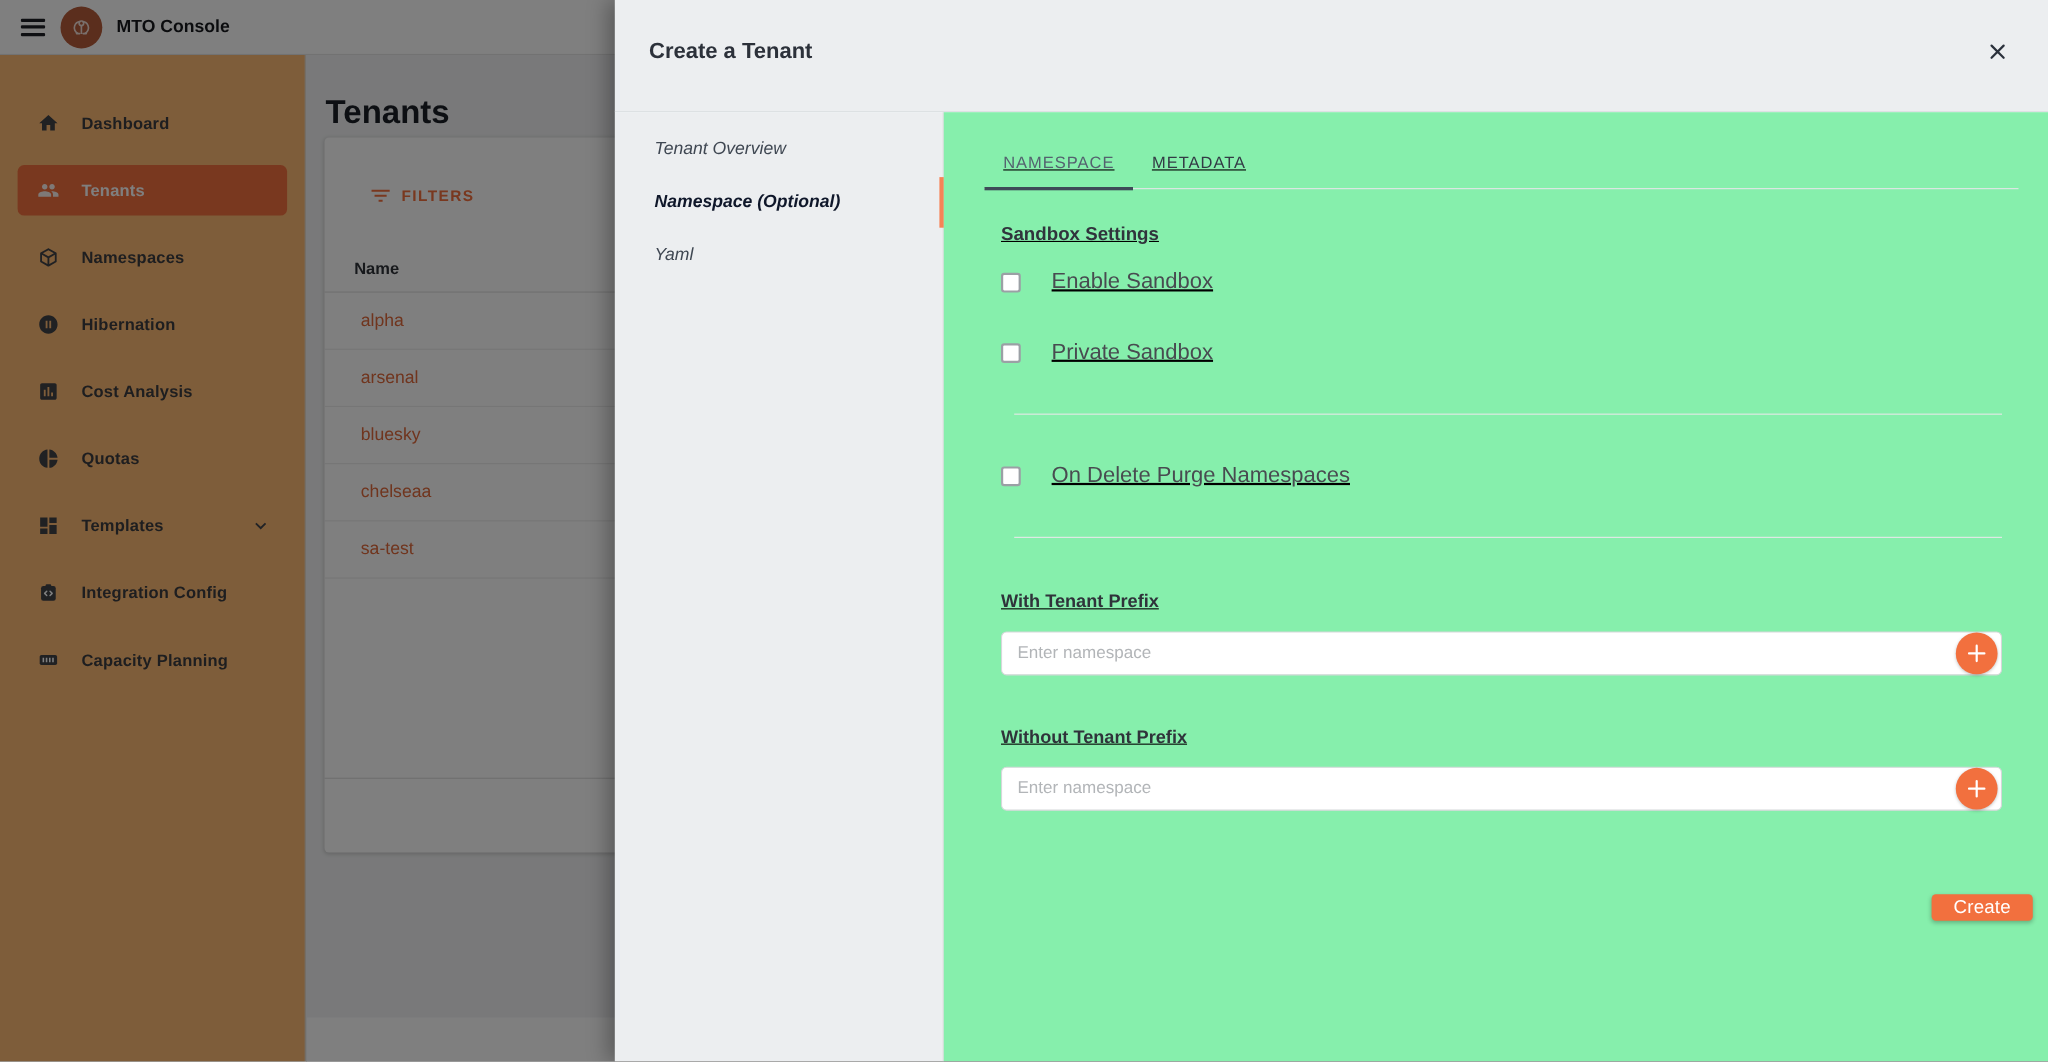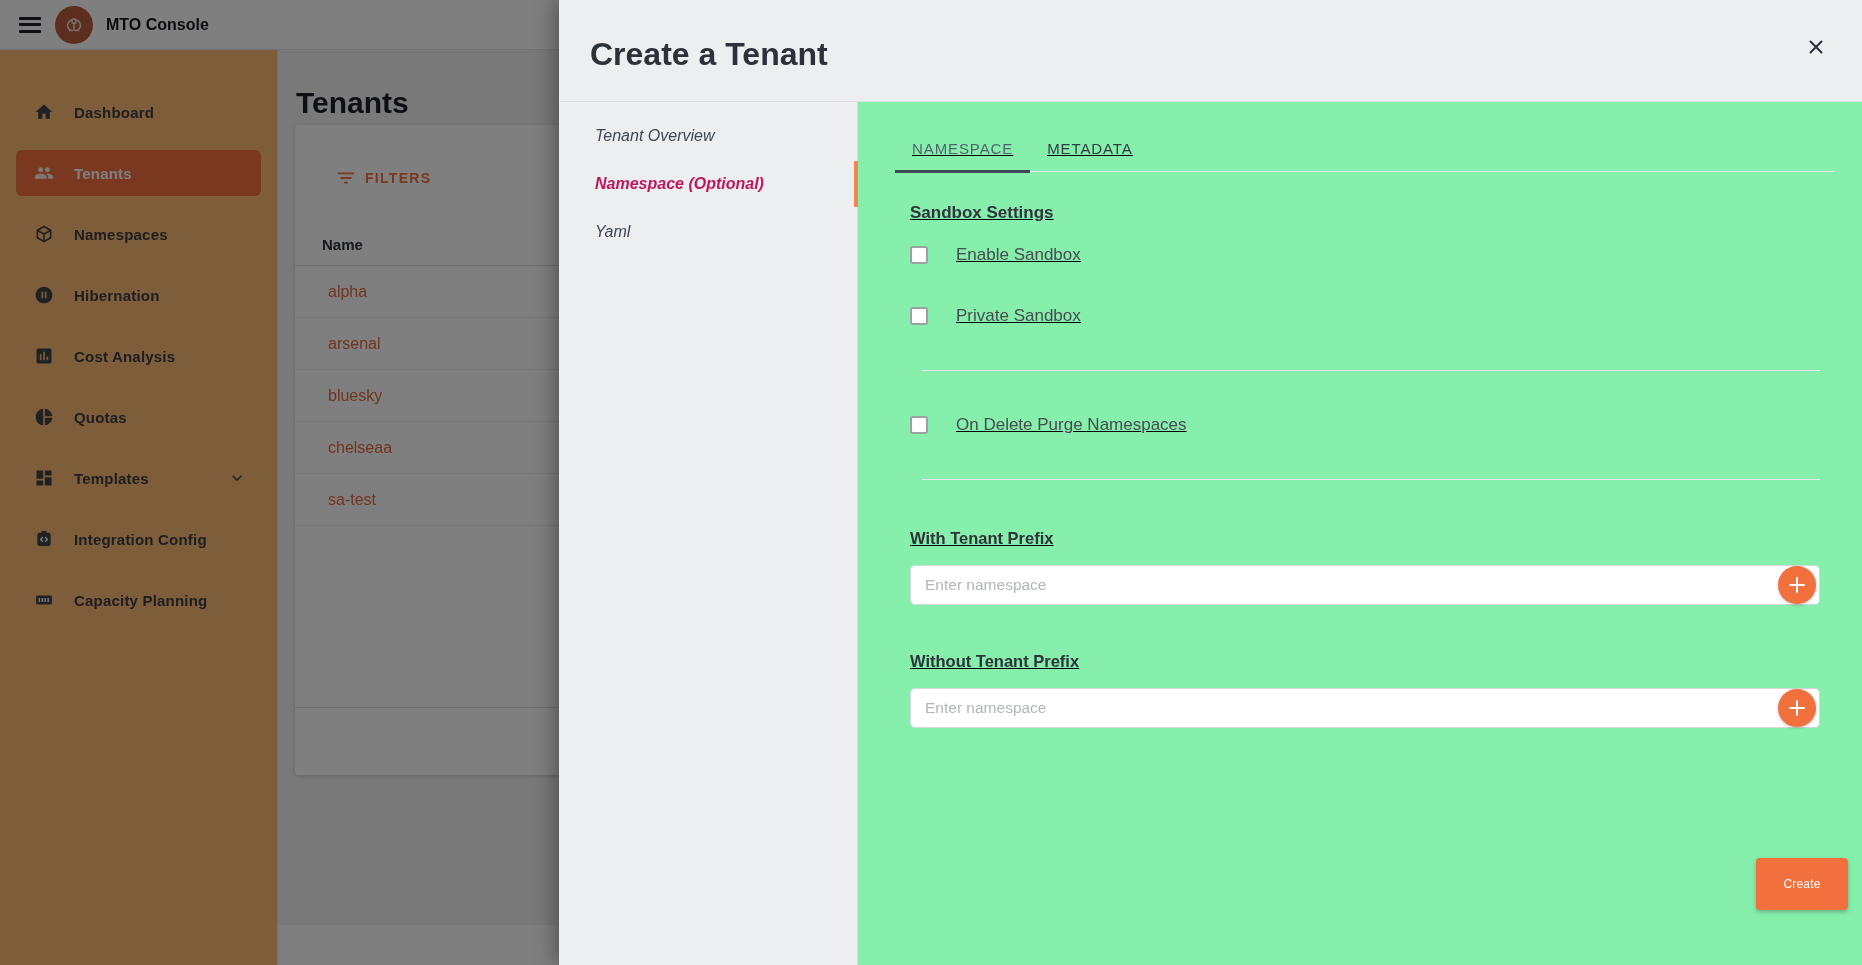--- a/index.html
+++ b/index.html
@@ -30,45 +30,45 @@
   .tbody{position:absolute;left:0;right:0;top:141px;}
   .table-bottom-divider{position:absolute;left:0;right:0;top:582px;border-top:1px solid #dcdcdc;}
   .footer-strip{position:absolute;left:279px;right:0;top:925px;bottom:0;background:#fff;z-index:1;}
 
   
   .overlay{position:absolute;inset:0;background:rgba(0,0,0,0.5);z-index:5;}
 
   
   .drawer{position:absolute;left:559px;top:0;right:0;bottom:0;background:#fff;z-index:10;box-shadow:-6px 0 18px rgba(0,0,0,.3);}
   .drawer-header{position:absolute;left:0;top:0;right:0;height:102px;background:#eceef0;border-bottom:1px solid #dcdfe1;}
-  .drawer-title{position:absolute;left:31px;top:36px;font-size:32px;font-weight:600;color:#2c313a;}
+  .drawer-title{position:absolute;left:31px;top:36px;font-size:20px;font-weight:600;color:#2c313a;}
   .drawer-close{position:absolute;right:33px;top:34px;width:26px;height:26px;display:flex;align-items:center;justify-content:center;cursor:pointer;color:#2b313c;}
   .drawer-nav{position:absolute;left:0;top:102px;bottom:0;width:299px;background:#eceef0;border-right:1px solid #d9dbdd;padding-top:10px;}
   .dnav-item{position:relative;height:48px;display:flex;align-items:center;padding-left:36px;font-size:16px;color:#3f4752;cursor:pointer;font-style:italic;}
-  .dnav-item.active{color:#be185d;font-weight:700;}
+  .dnav-item.active{color:#0f172a;font-weight:700;}
   .dnav-item.active::after{content:"";position:absolute;right:-1px;top:1px;bottom:1px;width:4px;background:#f58356;}
   .drawer-content{position:absolute;left:299px;top:102px;right:0;bottom:0;background:#86efac;text-decoration:underline;}
   .tabbar{margin:24px 27px 0 37px;height:46px;display:flex;align-items:center;border-bottom:1px solid #e4e6e8;}
   .tab{height:46px;display:flex;align-items:center;padding:0 17px;font-size:15px;letter-spacing:.9px;font-weight:500;color:#333b45;cursor:pointer;border-bottom:3px solid transparent;margin-bottom:-2px;}
   .tab.active{color:#54626f;border-bottom-color:#3e4a57;}
   .pane{padding:0 42px 0 52px;}
   .section-heading{margin-top:31px;font-size:17px;font-weight:700;color:#30343c;}
   .chk-row{display:flex;align-items:center;cursor:pointer;}
   .chk-box{width:18px;height:18px;border:2px solid #9ba0a5;border-radius:3px;background:#fff;flex:0 0 18px;}
-  .chk-lbl{margin-left:28px;font-size:17px;color:#484b50;}
+  .chk-lbl{margin-left:28px;font-size:20px;color:#484b50;}
   .row1{margin-top:22px;} .row2{margin-top:41px;}
   .divider{border-top:1px solid #e7e8e9;margin-left:12px;margin-top:44px;}
   .row3{margin-top:44px;}
   .field-label{font-size:16.5px;font-weight:700;color:#2f333a;}
   .wl1{margin-top:49px;} .wl2{margin-top:47px;}
   .input-wrap{position:relative;margin-top:17px;height:40px;}
   .ns-input{width:100%;height:40px;border:1px solid #d5d7d9;border-radius:5px;padding:0 52px 0 14px;font-size:15.5px;color:#333;outline:none;}
   .ns-input::placeholder{color:#b2b5b8;}
   .plus-btn{position:absolute;right:4px;top:50%;transform:translateY(-50%);width:38px;height:38px;border-radius:50%;background:#f2703e;border:none;display:flex;align-items:center;justify-content:center;cursor:pointer;box-shadow:0 1px 3px rgba(0,0,0,.25);}
-  .create-btn{position:absolute;top:858px;right:14px;width:92px;height:52px;background:#f2703e;color:#fff;border:none;border-radius:4px;font-size:12px;letter-spacing:.2px;cursor:pointer;box-shadow:0 2px 4px rgba(0,0,0,.25);}
+  .create-btn{position:absolute;top:813px;right:14px;width:92px;height:24px;background:#f2703e;color:#fff;border:none;border-radius:4px;font-size:17px;letter-spacing:.2px;cursor:pointer;box-shadow:0 2px 4px rgba(0,0,0,.25);}
 </style>
 </head>
 <body>
 
 <div class="stage">
 
   <div class="topbar">
     <div class="hamburger">
         <span></span>
         <span></span>

